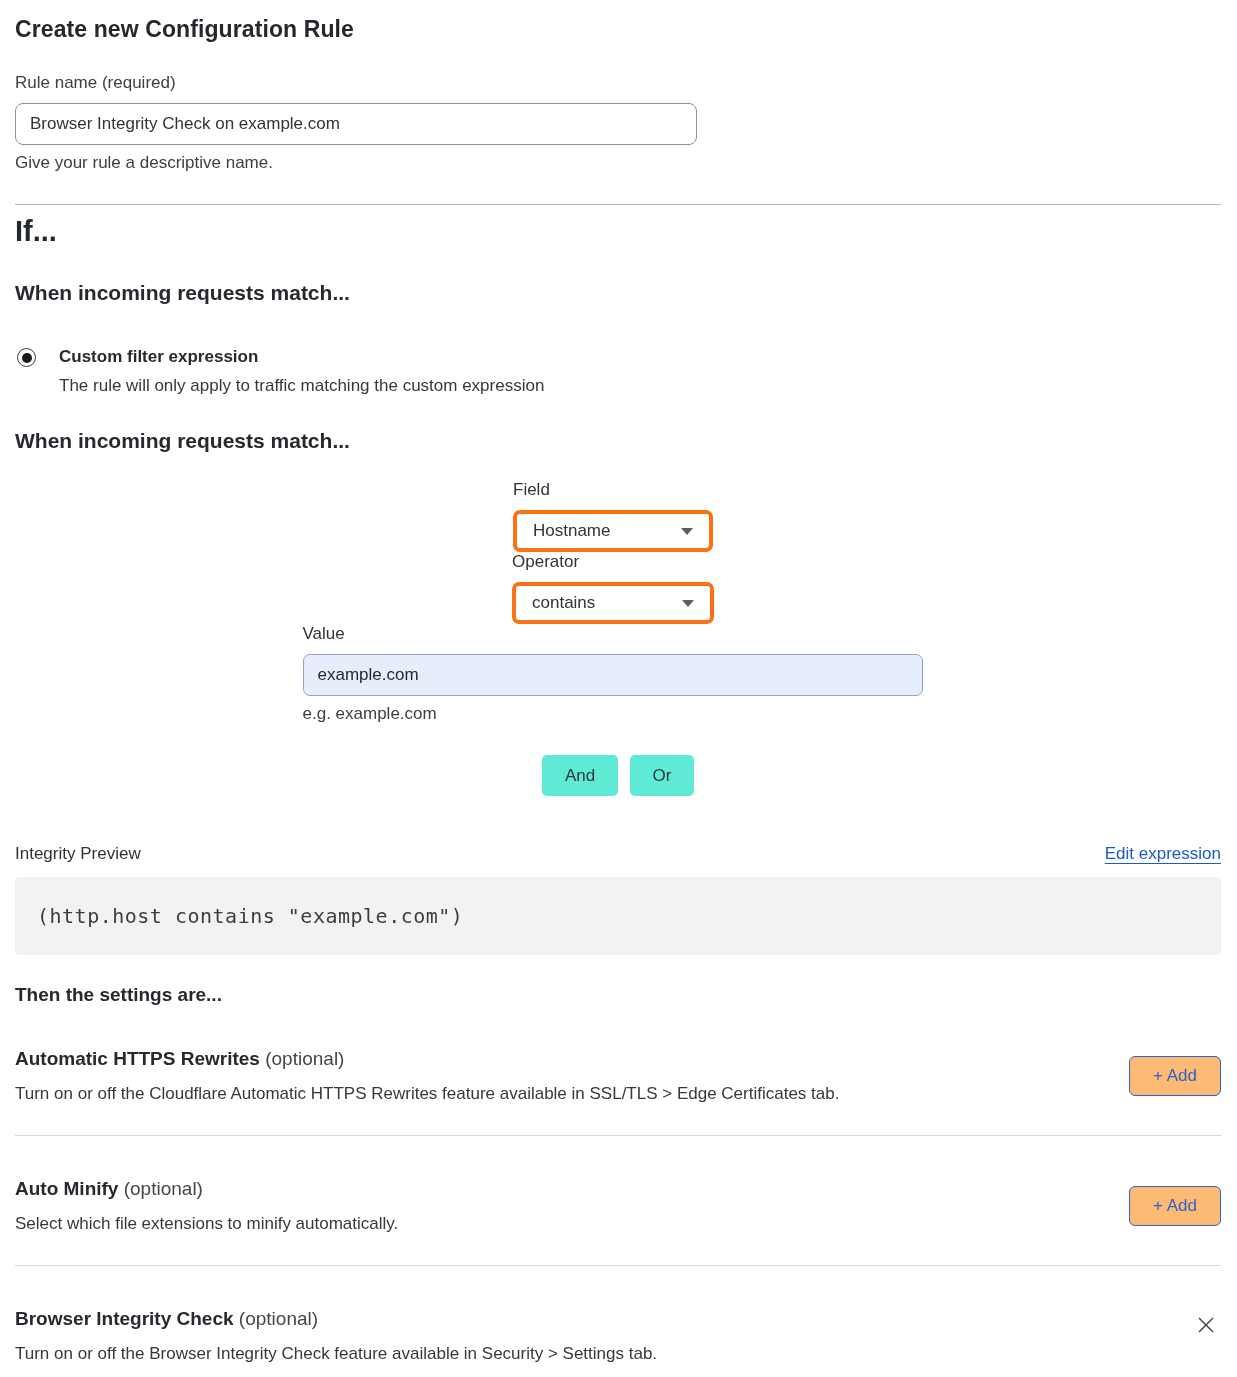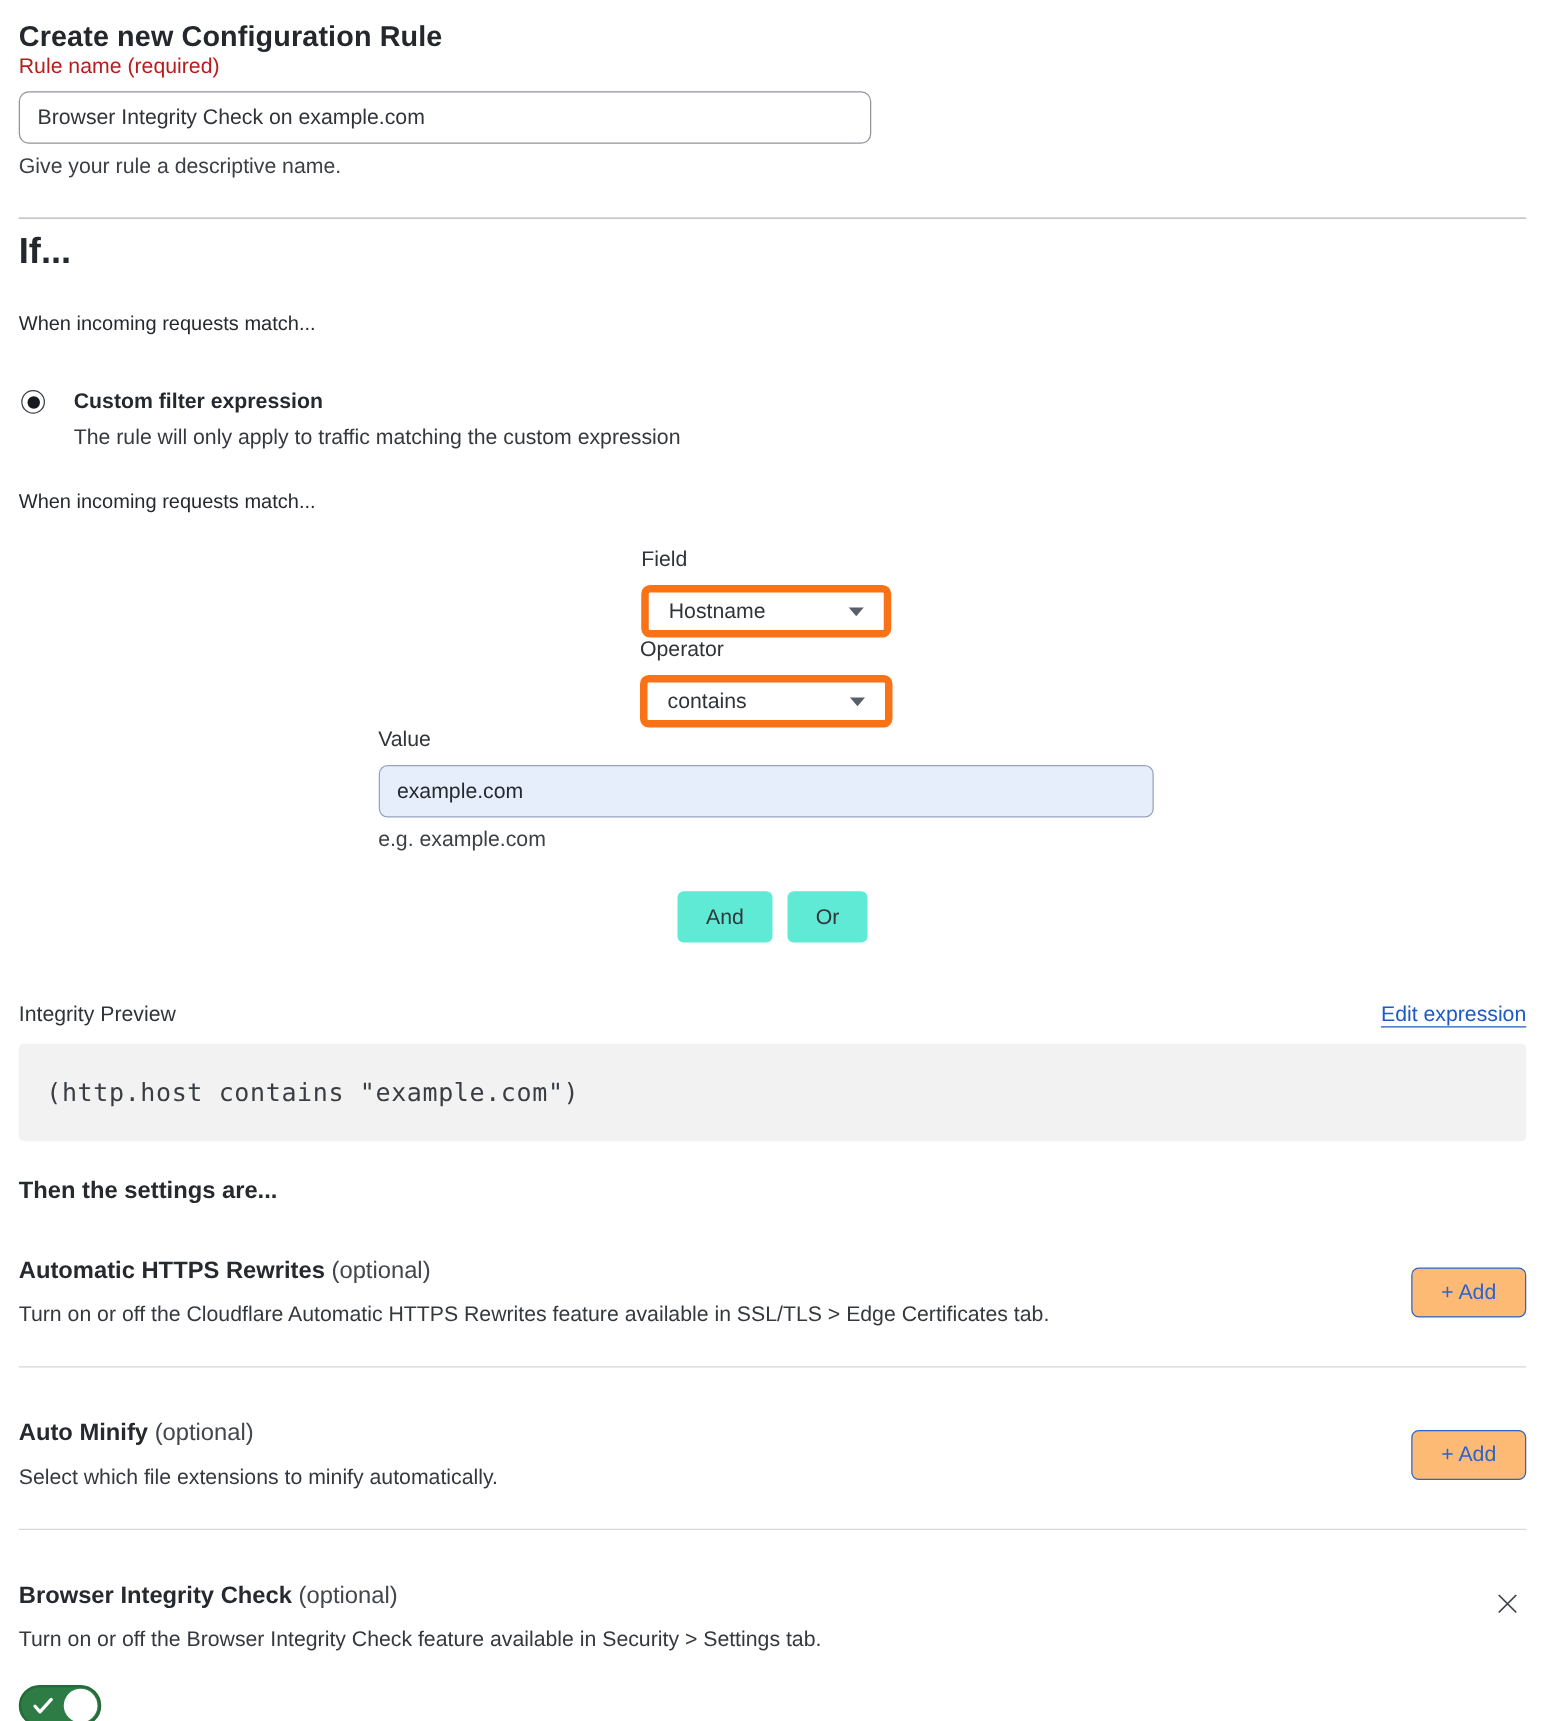--- a/index.html
+++ b/index.html
@@ -14,21 +14,22 @@
 
   h1.page-title {
     font-size: 23px;
     font-weight: 700;
     color: #24282d;
     letter-spacing: 0.1px;
   }
 
   .form-label {
     font-size: 17px;
-    color: #b91c1c;
+    color: #404040;
+    margin-top: 30px;
     display: block;
   }
   .text-input {
     margin-top: 10px;
     width: 682px;
     height: 42px;
     border: 1px solid #8f9499;
     border-radius: 8px;
     padding: 0 14px;
     font-family: "Liberation Sans", "DejaVu Sans", sans-serif;
@@ -52,22 +53,22 @@
   .divider.light { border-top-color: #d8d8d8; }
 
   h2.if-heading {
     margin-top: 10px;
     font-size: 29px;
     font-weight: 700;
     color: #24282d;
   }
   h3.sub-heading {
     margin-top: 33px;
-    font-size: 16px;
-    font-weight: 400;
+    font-size: 21px;
+    font-weight: 700;
     color: #26292e;
   }
 
   .radio-option {
     display: grid;
     grid-template-columns: 44px 1fr;
     margin-top: 42px;
     cursor: pointer;
   }
   .radio-option + .radio-option { margin-top: 45px; }
@@ -101,21 +102,21 @@
     flex-direction: column;
   }
   .builder-col .col-label {
     font-size: 17px;
     color: #303438;
     margin-bottom: 10px;
     display: block;
   }
   .select {
     height: 42px;
-    border: 6px solid #f97316;
+    border: 4px solid #f97316;
     border-radius: 7px;
     background: #fff;
     display: flex;
     align-items: center;
     justify-content: space-between;
     padding: 0 16px;
     font-size: 17px;
     color: #303438;
     cursor: pointer;
   }

